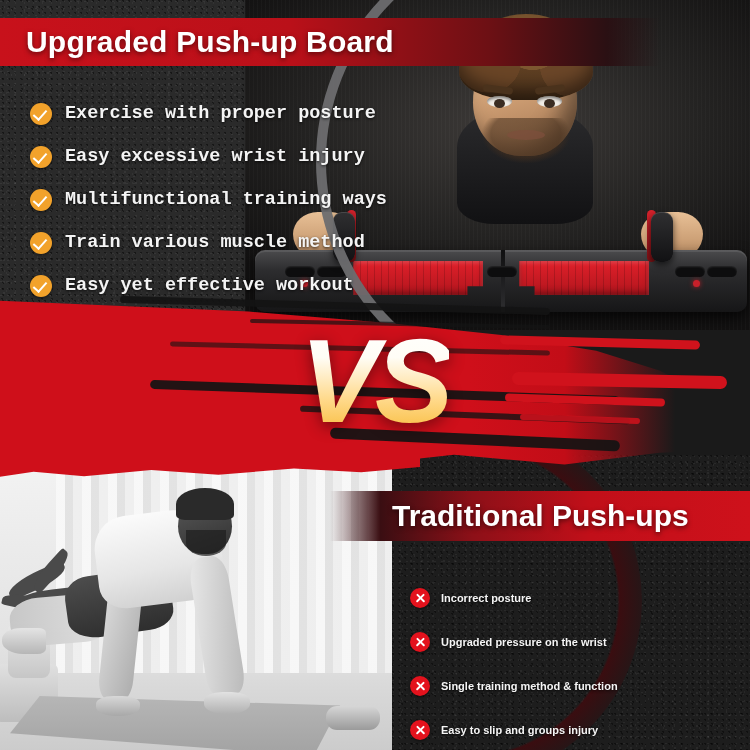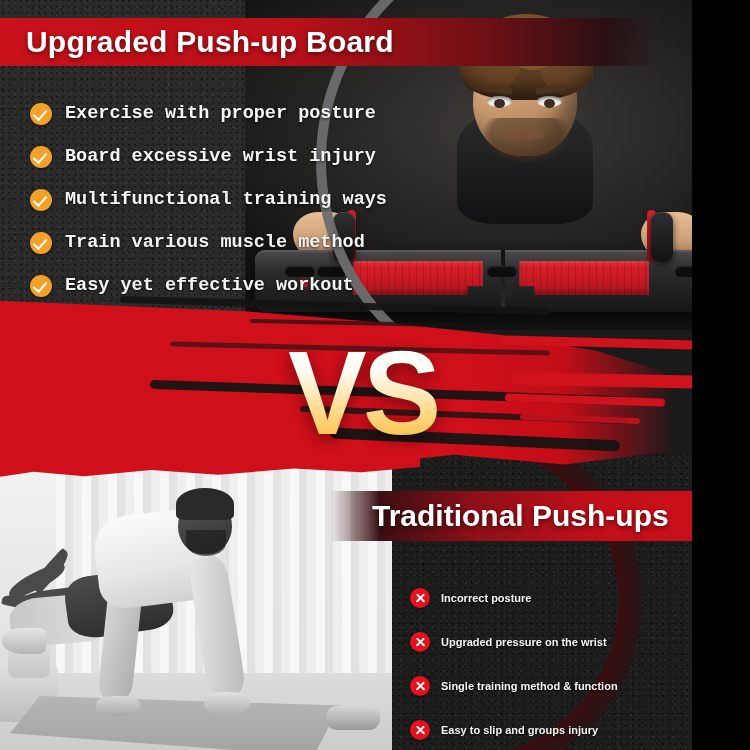--- a/index.html
+++ b/index.html
@@ -5,21 +5,21 @@
   * { margin:0; padding:0; box-sizing:border-box; }
   html, body {
     width:750px; height:750px;
     background:#000;
     font-family:"Liberation Sans", sans-serif;
     overflow:hidden;
   }
 
   #poster {
     position:relative;
-    width:692px; height:750px;
+    width:750px; height:750px;
     overflow:hidden;
     background:#1a1a1a;
   }
 
   
   .tex {
     position:absolute; inset:0;
     background-color:#232323;
     background-image:
       radial-gradient(circle at 13% 21%, rgba(255,255,255,.055) 0 1px, transparent 1px),
@@ -219,28 +219,27 @@
   #sk5 { left:300px; top:120px; width:330px; height:6px; transform:rotate(2.2deg); opacity:.8; }
   #sk6 { left:330px; top:142px; width:290px; height:11px; transform:rotate(2.6deg); }
   
   .rstroke { position:absolute; background:#d0121c; border-radius:30px; }
   #rs1 { left:500px; top:46px; width:200px; height:9px; transform:rotate(1.5deg); }
   #rs2 { left:512px; top:82px; width:215px; height:13px; transform:rotate(1.2deg); }
   #rs3 { left:505px; top:104px; width:160px; height:8px; transform:rotate(1.8deg); }
   #rs4 { left:520px; top:124px; width:120px; height:6px; transform:rotate(2deg); opacity:.85; }
 
   #vs-text {
-    position:absolute; left:288px; top:322px;
-    font-size:118px; font-weight:bold; 
+    position:absolute; left:300px; top:322px;
+    font-size:118px; font-weight:bold; font-style:italic;
     line-height:118px; letter-spacing:-4px;
     background:linear-gradient(180deg,#ffffff 0%, #fffdf6 30%, #ffd98a 66%, #f7b730 100%);
     -webkit-background-clip:text; background-clip:text;
     color:transparent;
     filter:drop-shadow(0 4px 8px rgba(0,0,0,.45));
-    margin-top:12px;
   }
 
   
   #bottom-section {
     position:absolute; left:0; top:455px; width:750px; height:295px;
     overflow:hidden;
   }
   #bottom-bg { background-color:#1d1d1d; }
 
   
@@ -340,21 +339,21 @@
     background:radial-gradient(circle at 50% 50%, rgba(0,0,0,0) 61%, #3a0d10 62%, #1b1b1b 76%);
     clip-path: inset(0 0 0 38%);
   }
 
   
   #bot-title-bar {
     position:absolute; left:330px; top:36px; width:420px; height:50px;
     background:linear-gradient(90deg, rgba(25,14,15,0) 0%, #3a0e12 12%, #8d1018 34%, #c10f19 62%, #ce111b 100%);
   }
   #bot-title {
-    position:absolute; left:372px; top:38px;
+    position:absolute; left:392px; top:38px;
     font-size:30px; font-weight:bold; color:#fff;
     line-height:46px; text-shadow:0 2px 5px rgba(0,0,0,.55);
   }
 
   
   #drawback-list {
     position:absolute; left:410px; top:128px; width:340px;
   }
   .d-row { display:flex; align-items:center; height:30px; margin-bottom:14px; }
   .xx {
@@ -429,21 +428,21 @@
     <div id="top-title-bar"></div>
     <div id="top-title">Upgraded Push-up Board</div>
 
     <div id="benefit-list">
       <div class="b-row">
         <span class="ck"></span>
         <span class="b-txt">Exercise with proper posture</span>
       </div>
       <div class="b-row">
         <span class="ck"></span>
-        <span class="b-txt">Board excessive wrist injury</span>
+        <span class="b-txt">Easy excessive wrist injury</span>
       </div>
       <div class="b-row">
         <span class="ck"></span>
         <span class="b-txt">Multifunctional training ways</span>
       </div>
       <div class="b-row">
         <span class="ck"></span>
         <span class="b-txt">Train various muscle method</span>
       </div>
       <div class="b-row">

